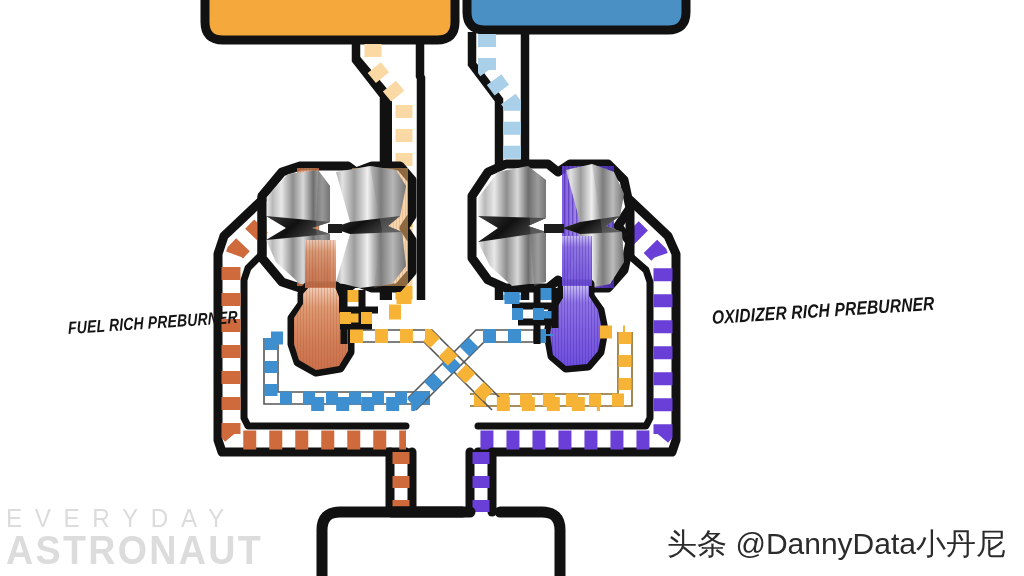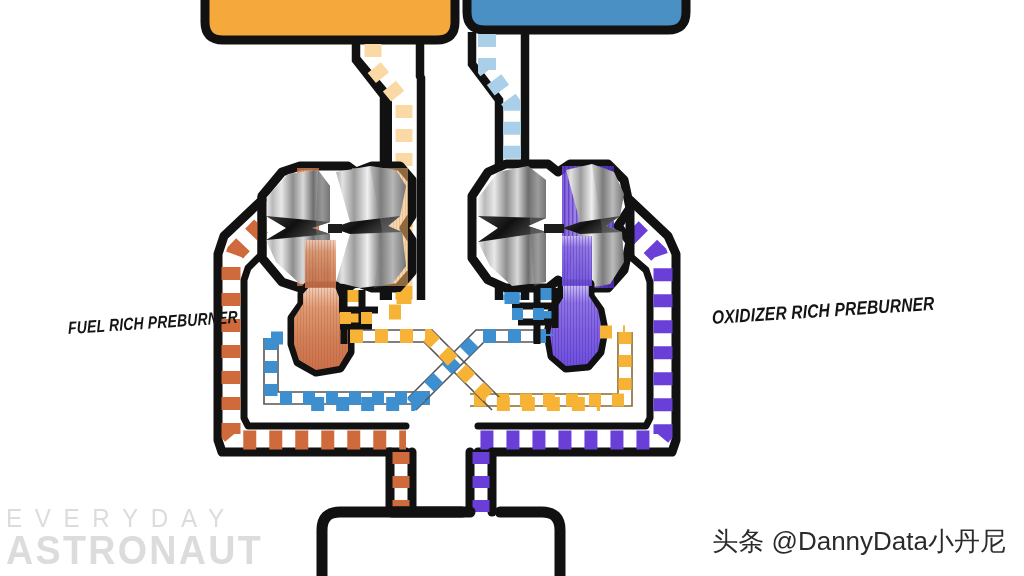--- a/index.html
+++ b/index.html
@@ -66,21 +66,21 @@
     letter-spacing:2.5px;
     line-height:40px;
     transform:scaleX(0.94);
     transform-origin:left center;
     margin-top:-2px;
   }
   
   #wm-toutiao{
     position:absolute;
     right:18px; top:524px;
-    font-size:26px;
+    font-size:30px;
     font-weight:400;
     color:#2b2b2b;
     letter-spacing:0px;
     white-space:nowrap;
     text-shadow:
        1px  1px 0 rgba(255,255,255,0.95),
       -1px -1px 0 rgba(255,255,255,0.95),
        1px -1px 0 rgba(255,255,255,0.7),
       -1px  1px 0 rgba(255,255,255,0.7),
        2px  2px 1px rgba(255,255,255,0.85);

